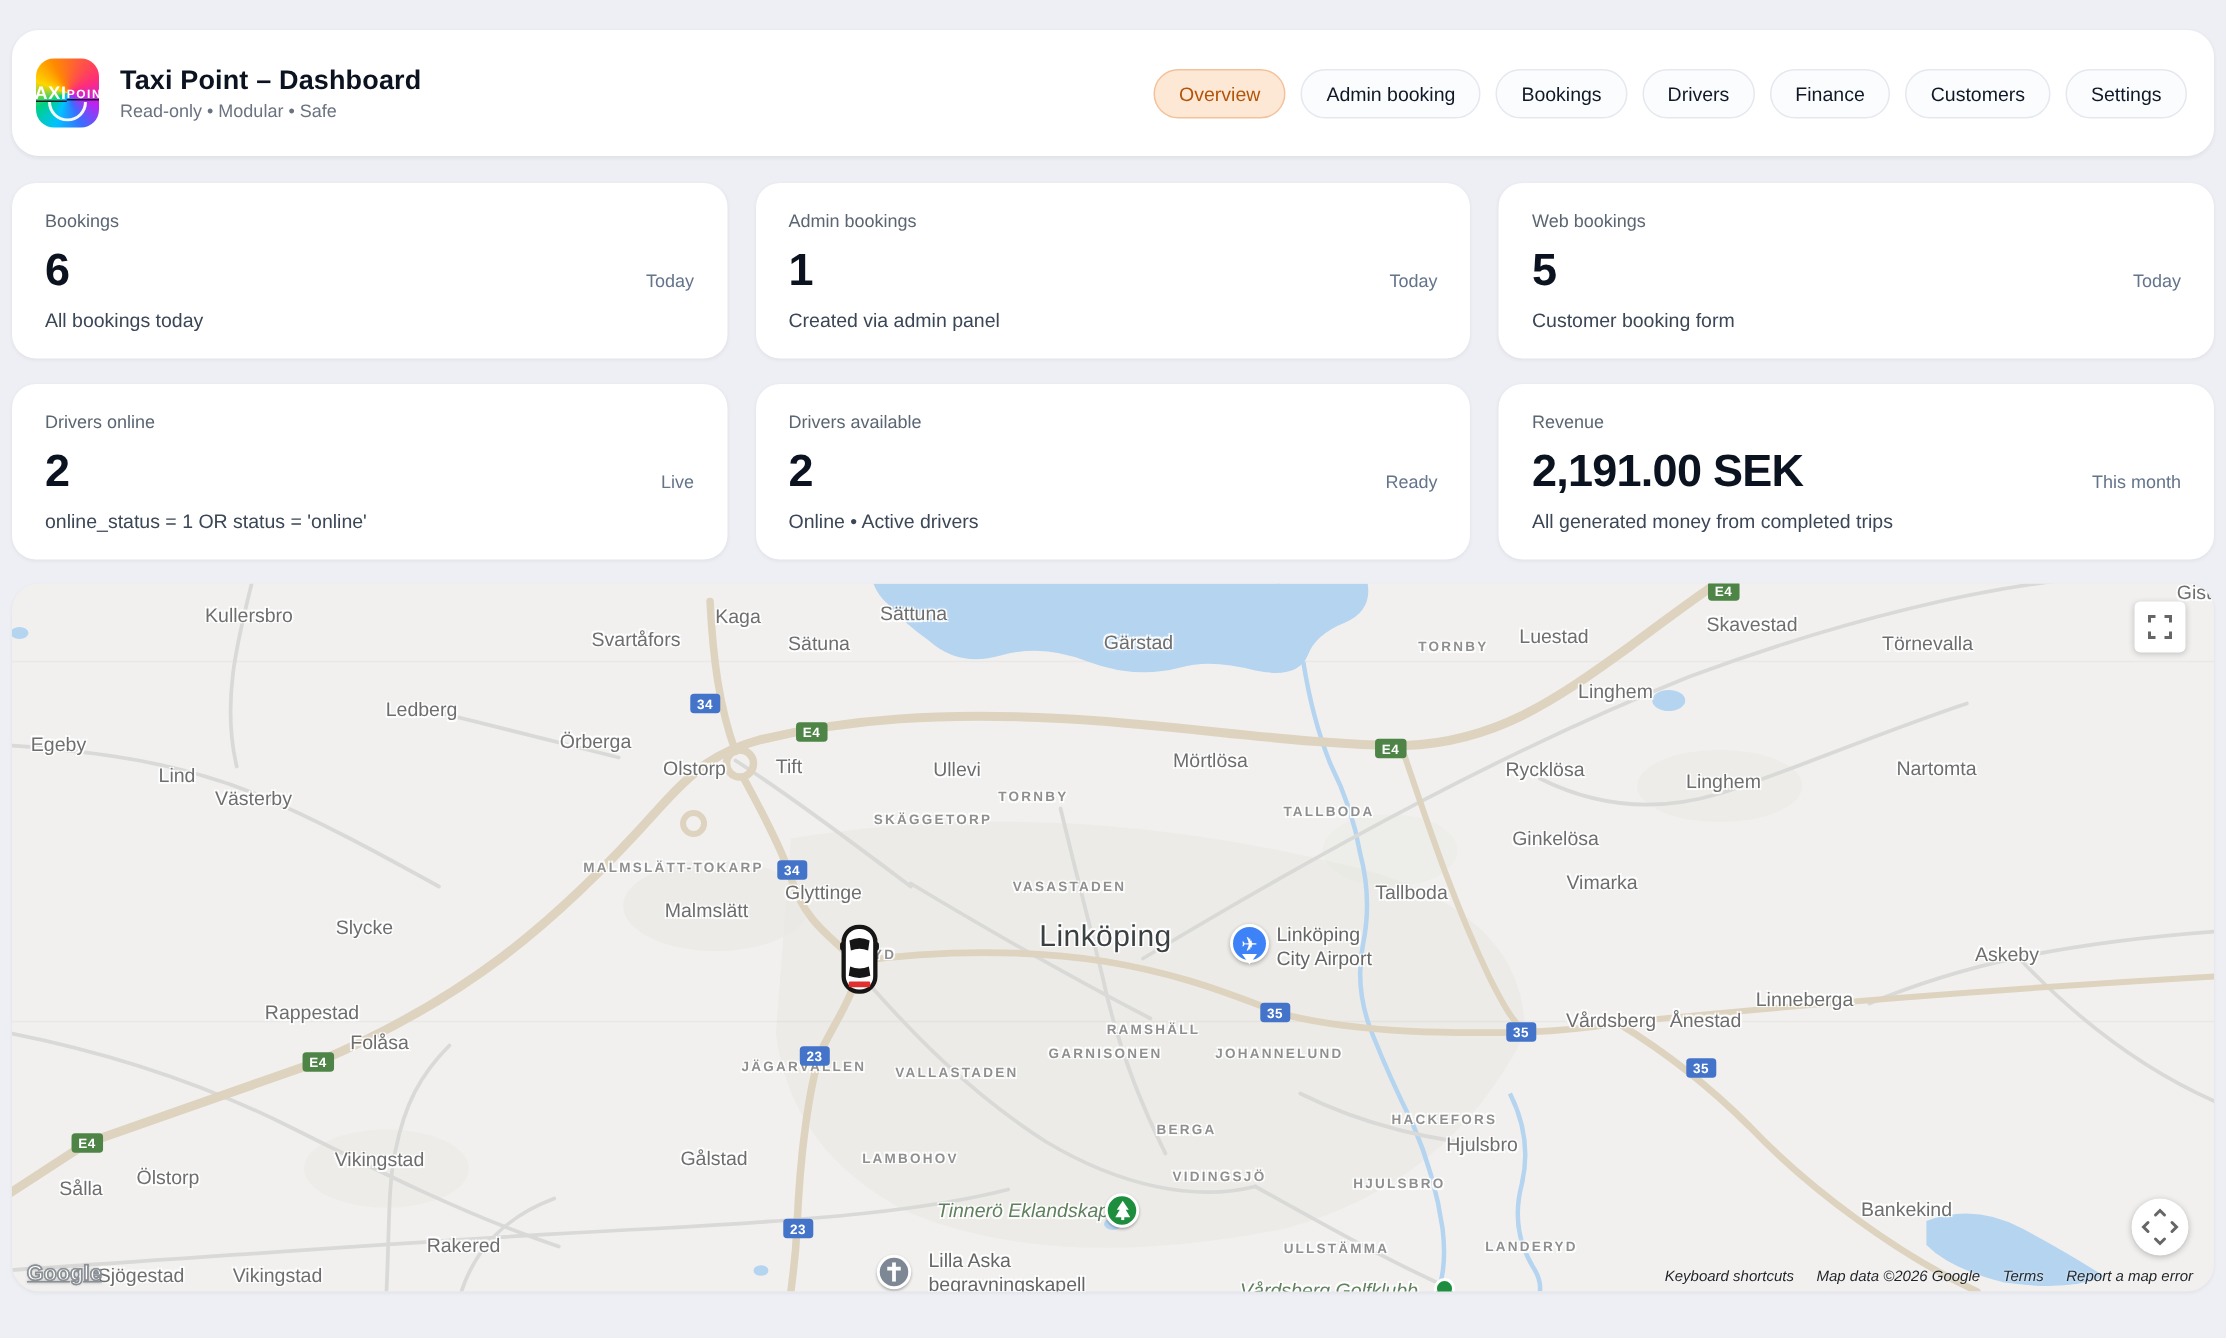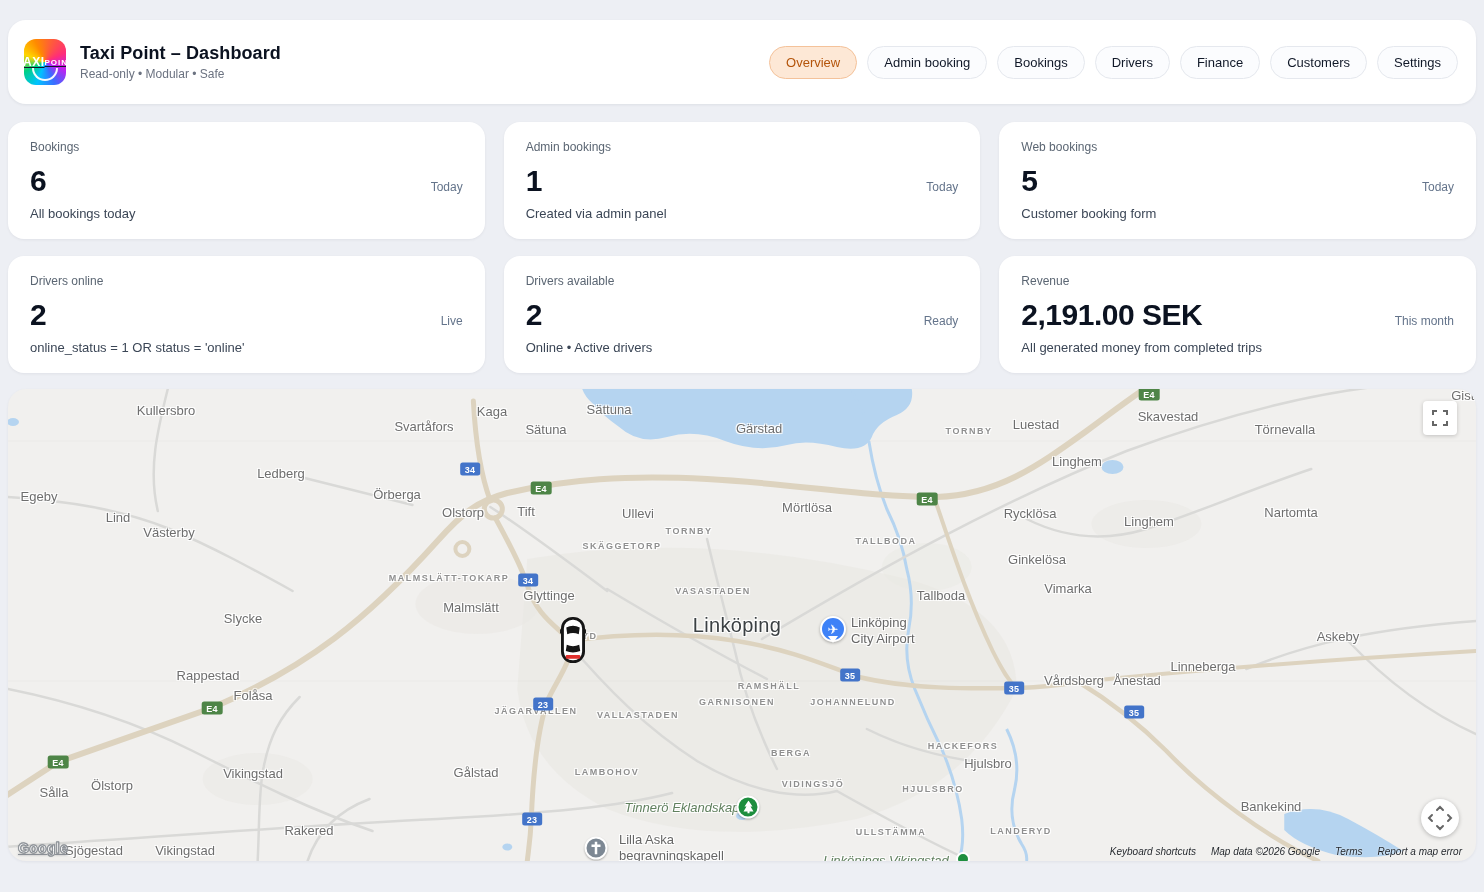--- a/index.html
+++ b/index.html
@@ -311,21 +311,21 @@
         <div>City Airport</div>
       </div>
       <div class="mlabel poi-left" style="left: 611px; top: 459px;">
         <div>Lilla Aska</div>
         <div>begravningskapell</div>
       </div>
       <div class="mlabel park" style="left: 674px; top: 418px;">
         <div>Tinnerö Eklandskap</div>
       </div>
       <div class="mlabel park" style="left: 878px; top: 471px;">
-        <div>Linköpings Vikingstad</div>
+        <div>Vårdsberg Golfklubb</div>
       </div>
       <div class="rbadge green" style="left: 533px; top: 99px;">E4</div>
       <div class="rbadge green" style="left: 919px; top: 110px;">E4</div>
       <div class="rbadge green" style="left: 1141px; top: 5px;">E4</div>
       <div class="rbadge green" style="left: 204px; top: 319px;">E4</div>
       <div class="rbadge green" style="left: 50px; top: 373px;">E4</div>
       <div class="rbadge blue" style="left: 462px; top: 80px;">34</div>
       <div class="rbadge blue" style="left: 520px; top: 191px;">34</div>
       <div class="rbadge blue" style="left: 842px; top: 286px;">35</div>
       <div class="rbadge blue" style="left: 1006px; top: 299px;">35</div>

